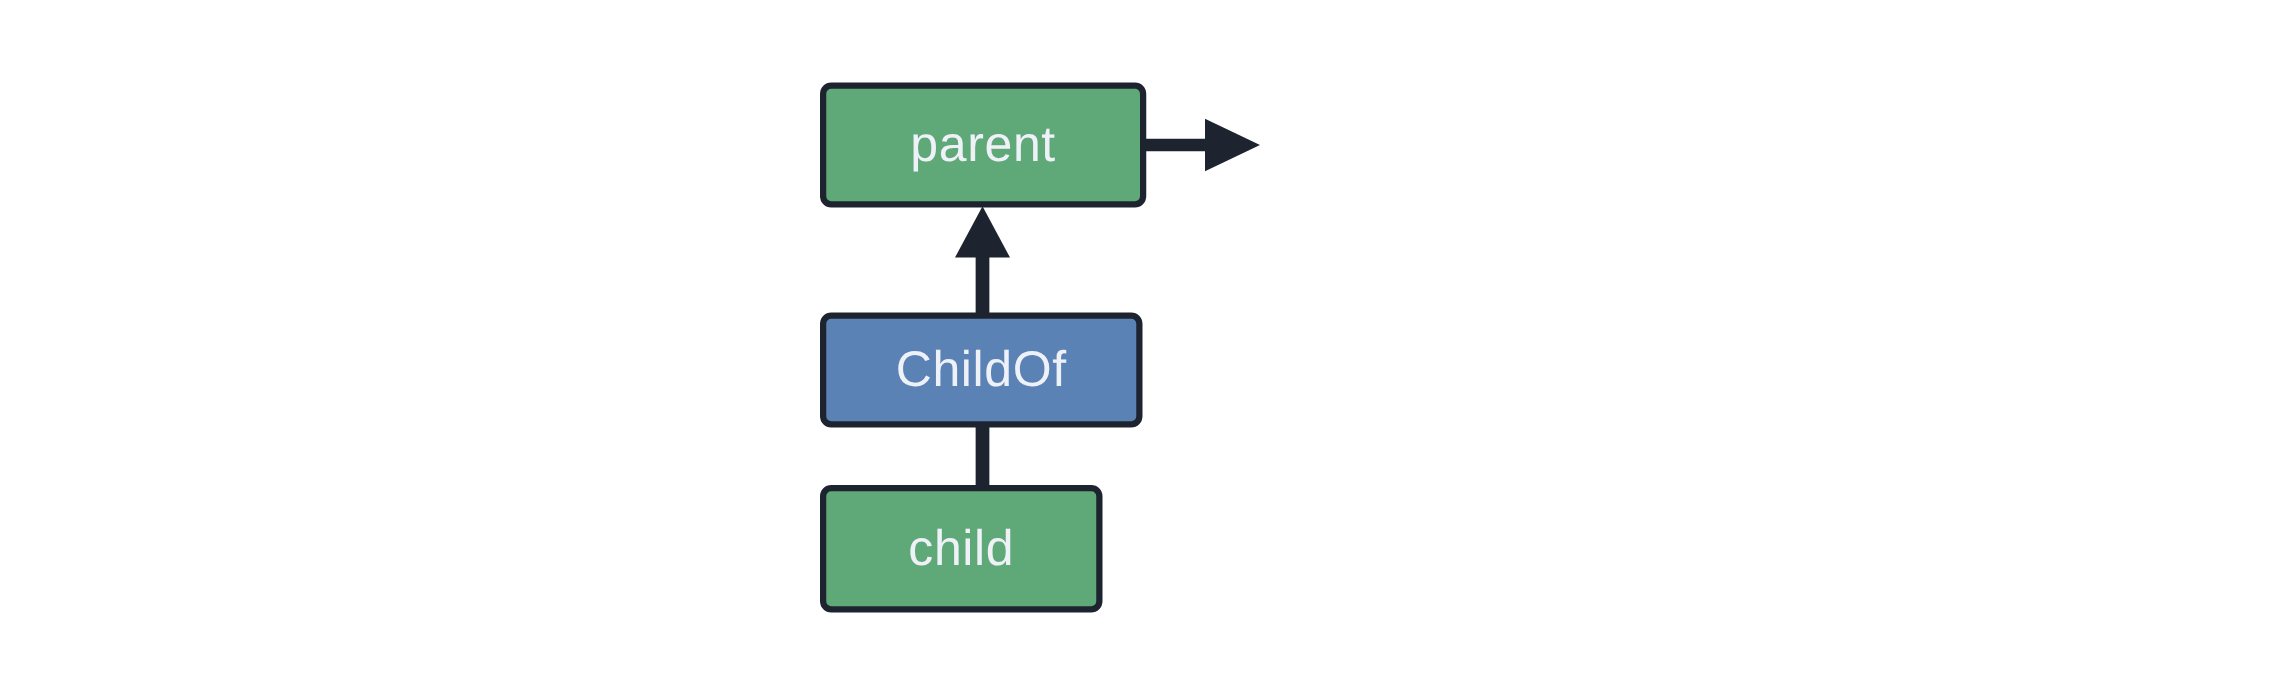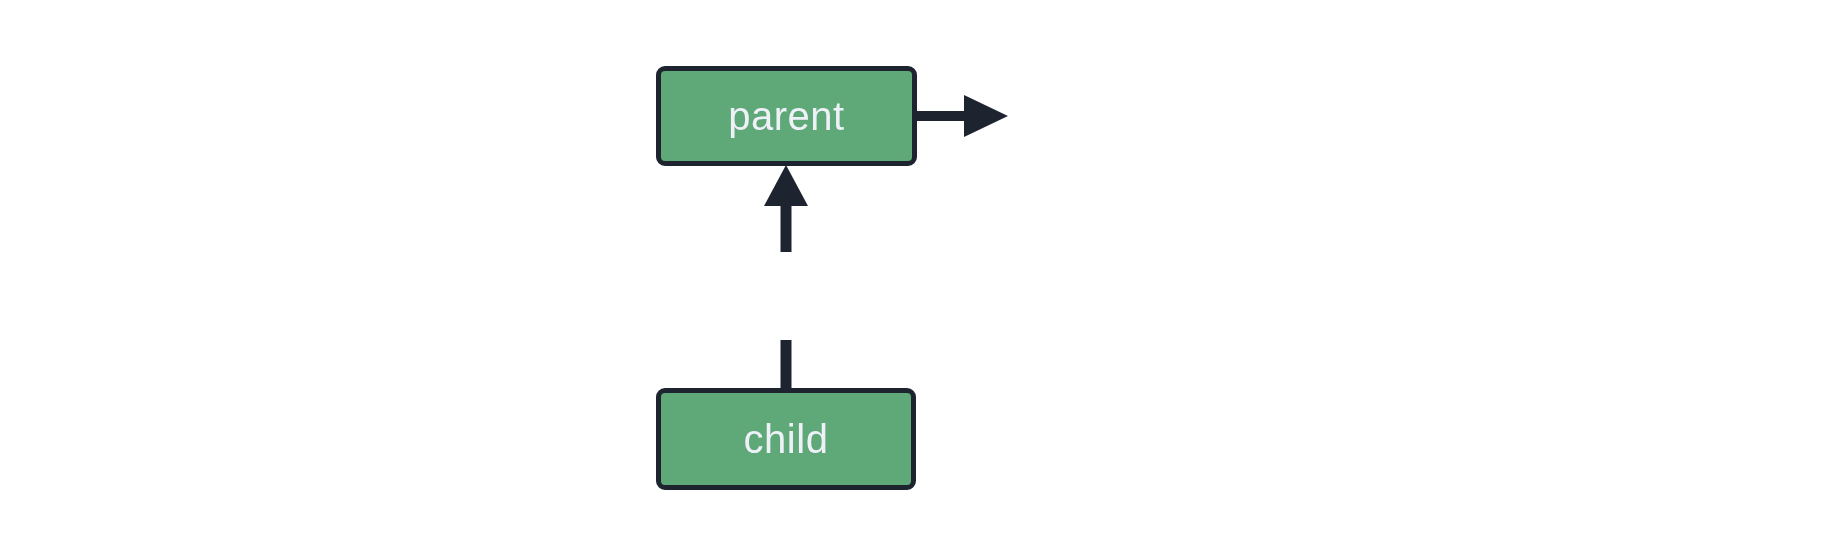--- a/index.html
+++ b/index.html
@@ -36,21 +36,21 @@
     font-weight: 400;
     letter-spacing: 0.5px;
     user-select: none;
   }
   .node--entity { background: var(--entity-fill); }
   .node--component { background: var(--component-fill); }
 
   .node--parent   { left: 656px;  top: 66px;  width: 261px; height: 100px; }
   .node--position { left: 1008px; top: 66px;  width: 266px; height: 100px; }
   .node--childof  { left: 656px;  top: 250px; width: 258px; height: 92px;  }
-  .node--child    { left: 656px;  top: 388px; width: 260px; height: 102px; }
+  .node--child    { left: 656px;  top: 388px; width: 226px; height: 102px; }
 
   .edges {
     position: absolute;
     left: 0; top: 0;
     width: 1830px;
     height: 548px;
     pointer-events: none;
   }
   .edge-stroke { stroke: var(--arrow); }
   .edge-fill   { fill: var(--arrow); }
@@ -75,18 +75,21 @@
     <g>
       <line class="edge-stroke" x1="786" y1="390" x2="786" y2="340" stroke-width="11"></line>
     </g>
   </svg>
 
   <div class="node node--entity node--parent">
     <span>parent</span>
   </div>
 
 
+  <div class="node node--component node--childof">
+    <span>ChildOf</span>
+  </div>
 
   <div class="node node--entity node--child">
     <span>child</span>
   </div>
 
 </div>
 
 </body></html>

